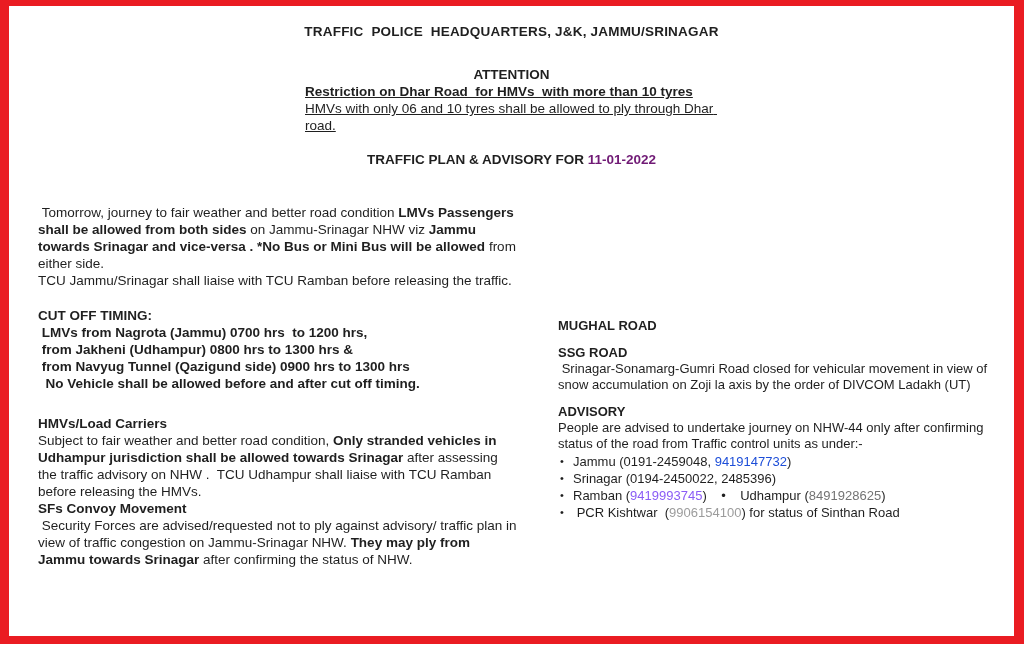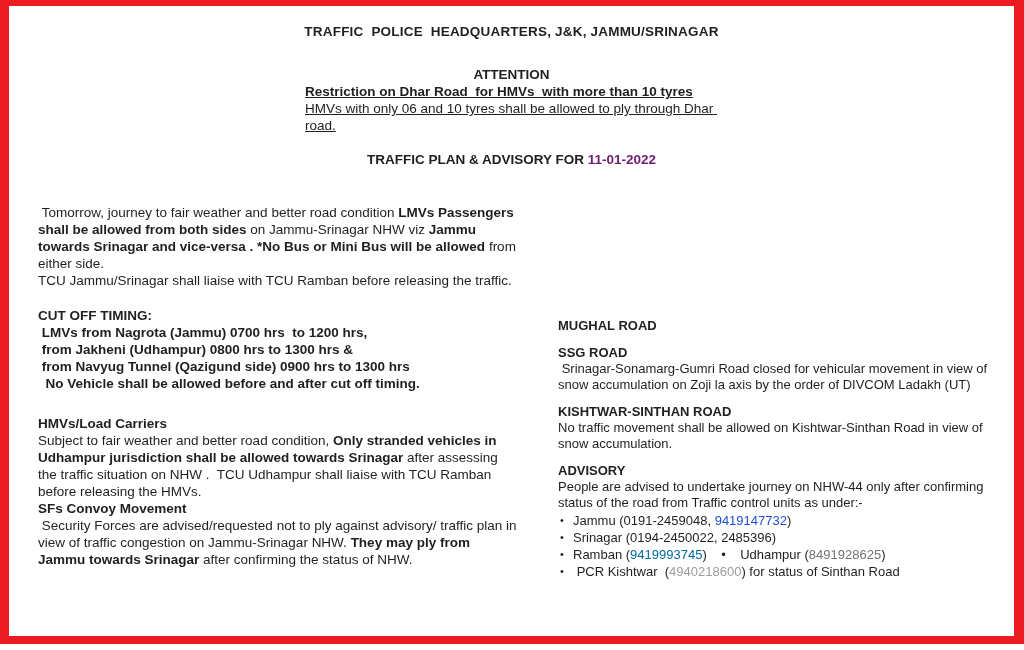--- a/index.html
+++ b/index.html
@@ -63,64 +63,60 @@
     <div class="sec-cutoff">
       <div class="sec-heading">CUT OFF TIMING:</div>
       <div class="cutoff-line"> LMVs from Nagrota (Jammu) 0700 hrs  to 1200 hrs,</div>
       <div class="cutoff-line"> from Jakheni (Udhampur) 0800 hrs to 1300 hrs &amp;</div>
       <div class="cutoff-line"> from Navyug Tunnel (Qazigund side) 0900 hrs to 1300 hrs</div>
       <div class="cutoff-line">  No Vehicle shall be allowed before and after cut off timing.</div>
     </div>
 
     <div class="sec-hmvs">
       <div class="sec-heading">HMVs/Load Carriers</div>
-      <div class="para"><span>Subject to fair weather and better road condition, </span><span style="font-weight: bold;">Only stranded vehicles in Udhampur jurisdiction shall be allowed towards Srinagar</span><span> after assessing the traffic situation on NHW .  TCU Udhampur shall liaise with TCU Ramban before releasing the HMVs.</span></div>
+      <div class="para"><span>Subject to fair weather and better road condition, </span><span style="font-weight: bold;">Only stranded vehicles in Udhampur jurisdiction shall be allowed towards Srinagar</span><span> after assessing the traffic advisory on NHW .  TCU Udhampur shall liaise with TCU Ramban before releasing the HMVs.</span></div>
     </div>
 
     <div class="sec-sfs">
       <div class="sec-heading">SFs Convoy Movement</div>
       <div class="para"><span> Security Forces are advised/requested not to ply against advisory/ traffic plan in view of traffic congestion on Jammu-Srinagar NHW. </span><span style="font-weight: bold;">They may ply from Jammu towards Srinagar</span><span> after confirming the status of NHW.</span></div>
     </div>
 
   </div>
 
   <div class="col-right">
 
     <div class="rsec">
       <div class="sec-heading">MUGHAL ROAD</div>
     </div>
 
     <div class="rsec">
       <div class="sec-heading">SSG ROAD</div>
       <div class="para"> Srinagar-Sonamarg-Gumri Road closed for vehicular movement in view of snow accumulation on Zoji la axis by the order of DIVCOM Ladakh (UT)</div>
     </div>
 
-    <div class="rsec">
-      <div class="sec-heading">KISHTWAR-SINTHAN ROAD</div>
-      <div class="para">No traffic movement shall be allowed on Kishtwar-Sinthan Road in view of snow accumulation.</div>
-    </div>
 
     <div class="rsec">
       <div class="sec-heading">ADVISORY</div>
       <div class="para">People are advised to undertake journey on NHW-44 only after confirming status of the road from Traffic control units as under:-</div>
       <div class="bullets">
         <div class="bullet-row">
           <span class="dot">•</span>
           <span class="bullet-text"><span>Jammu (0191-2459048, </span><span style="color: #1d4ed8;">9419147732</span><span>)</span></span>
         </div>
         <div class="bullet-row">
           <span class="dot">•</span>
           <span class="bullet-text"><span>Srinagar (0194-2450022, 2485396)</span></span>
         </div>
         <div class="bullet-row">
           <span class="dot">•</span>
-          <span class="bullet-text"><span>Ramban (</span><span style="color: #0369a1;">9419993745</span><span>)    •    Udhampur (</span><span style="color: #737373;">8491928625</span><span>)</span></span>
+          <span class="bullet-text"><span>Ramban (</span><span style="color: #8b5cf6;">9419993745</span><span>)    •    Udhampur (</span><span style="color: #737373;">8491928625</span><span>)</span></span>
         </div>
         <div class="bullet-row">
           <span class="dot">•</span>
-          <span class="bullet-text"><span> PCR Kishtwar  (</span><span style="color: rgb(156, 156, 156);">4940218600</span><span>) for status of Sinthan Road</span></span>
+          <span class="bullet-text"><span> PCR Kishtwar  (</span><span style="color: rgb(156, 156, 156);">9906154100</span><span>) for status of Sinthan Road</span></span>
         </div>
       </div>
     </div>
 
   </div>
 
 </div>
 
 </body></html>

